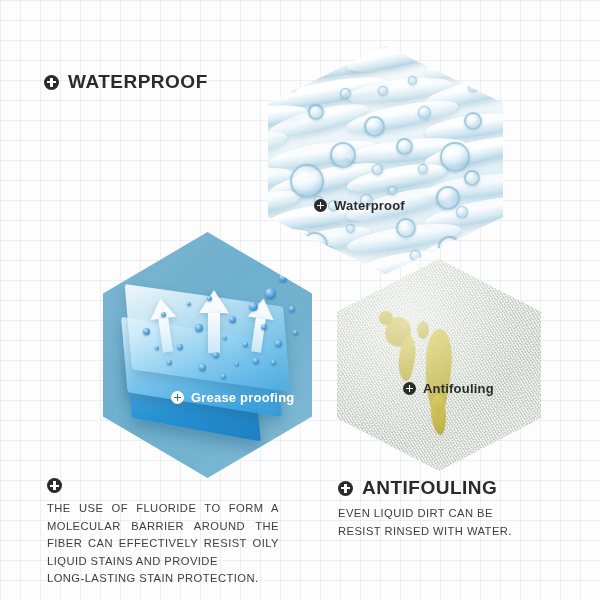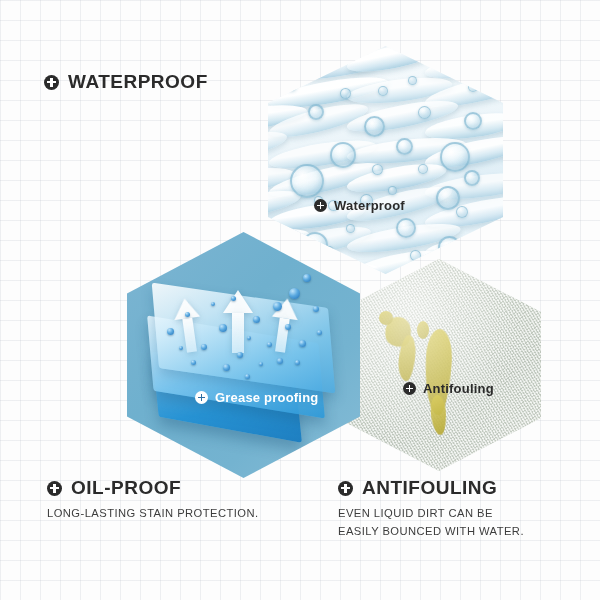--- a/index.html
+++ b/index.html
@@ -50,21 +50,21 @@
   .plus.light{background:#ffffff;}
   .plus.light::before,.plus.light::after{background:#2e6fa3;}
 
   
   .hex{
     position:absolute;overflow:hidden;
     -webkit-clip-path:polygon(50% 0,100% 25%,100% 75%,50% 100%,0 75%,0 25%);
     clip-path:polygon(50% 0,100% 25%,100% 75%,50% 100%,0 75%,0 25%);
   }
   #hex-water{left:268px;top:46px;width:235px;height:228px;z-index:3;}
-  #hex-grease{left:103px;top:232px;width:233px;height:246px;z-index:2;margin-left:24px;}
+  #hex-grease{left:103px;top:232px;width:209px;height:246px;z-index:2;}
   #hex-anti{left:337px;top:259px;width:204px;height:212px;z-index:1;}
 
   .hex-inner{position:absolute;inset:0;}
   .hex-label{
     position:absolute;display:flex;align-items:center;gap:7px;
     font-size:13px;font-weight:bold;letter-spacing:.2px;z-index:20;
     white-space:nowrap;
   }
 
   
@@ -323,31 +323,31 @@
       <span class="plus"></span>
       <span>WATERPROOF</span>
     </div>
     <div class="body-text">
     </div>
   </div>
 
   <div class="block" id="blk-oilproof">
     <div class="heading">
       <span class="plus"></span>
-      <span>OIL-PROOF</span>
     </div>
     <div class="body-text">
+      <span>THE USE OF FLUORIDE TO FORM A MOLECULAR BARRIER AROUND THE FIBER CAN EFFECTIVELY RESIST OILY LIQUID STAINS AND PROVIDE</span>
       <span class="last">LONG-LASTING STAIN PROTECTION.</span>
     </div>
   </div>
 
   <div class="block" id="blk-antifouling">
     <div class="heading">
       <span class="plus"></span>
       <span>ANTIFOULING</span>
     </div>
     <div class="body-text">
       <span>EVEN LIQUID DIRT CAN BE</span>
-      <span class="last">EASILY BOUNCED WITH WATER.</span>
+      <span class="last">RESIST RINSED WITH WATER.</span>
     </div>
   </div>
 
 </div>
 
 </body></html>

